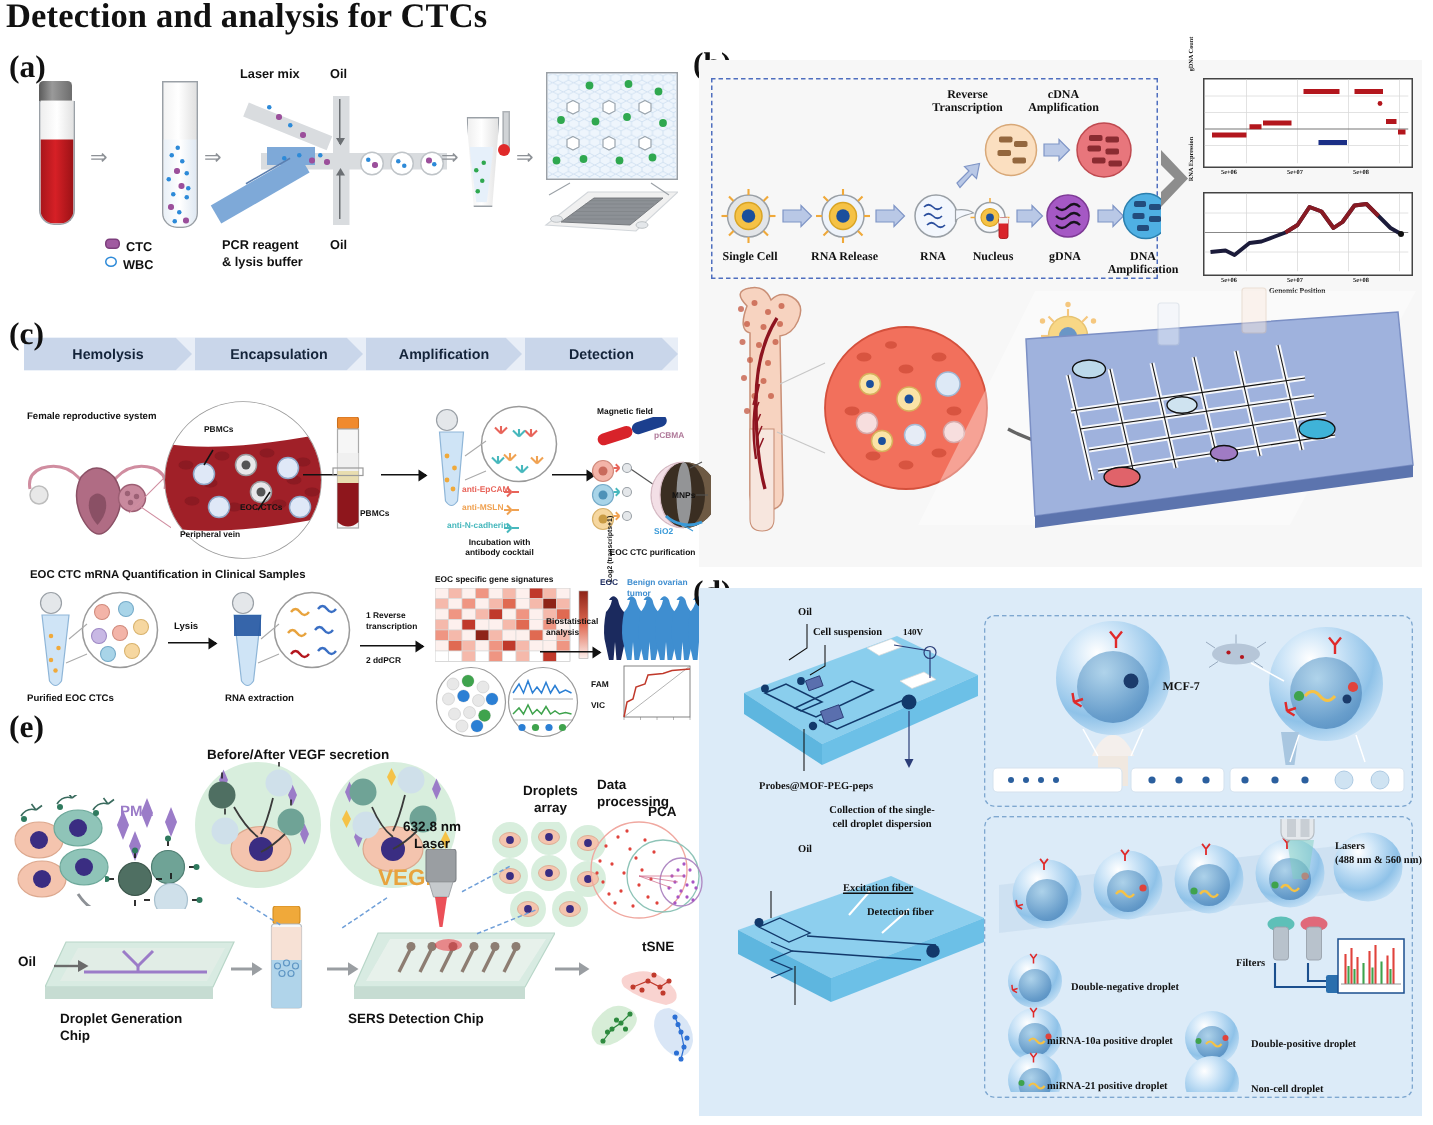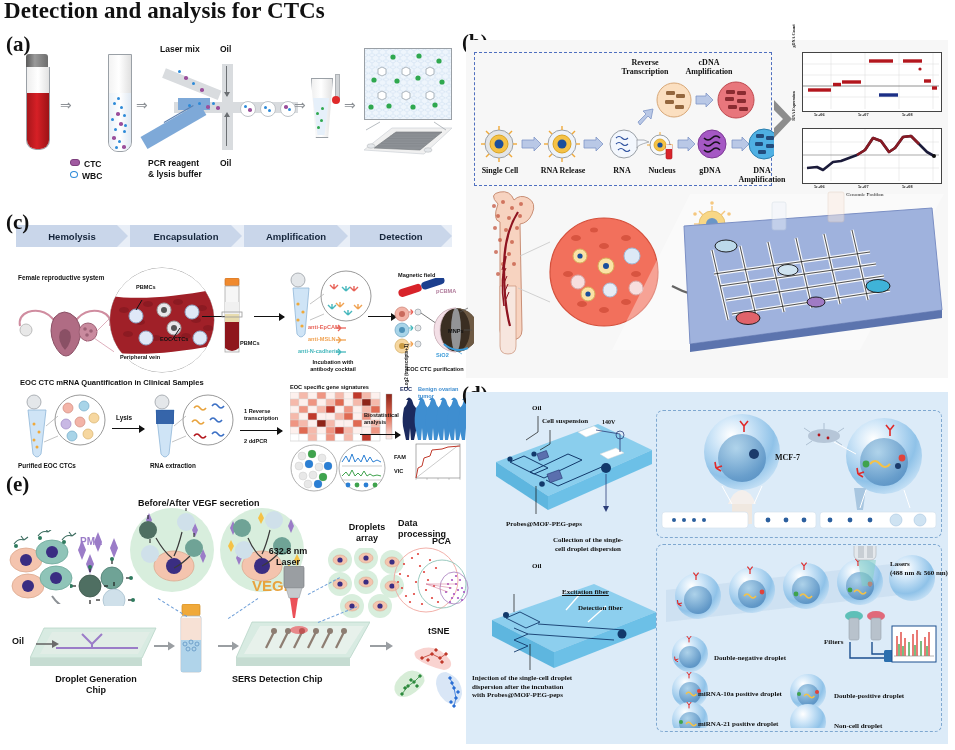--- a/index.html
+++ b/index.html
@@ -1061,23 +1061,20 @@
       <circle cx="22" cy="43" r="3" fill="#12396b"></circle>
       <circle cx="138" cy="62" r="4.5" fill="#12396b"></circle>
       <path d="M30,22 L30,40" fill="none" stroke="#111" stroke-width=".7"></path>
       <path d="M96,22 L82,38" fill="none" stroke="#fff" stroke-width="1.4"></path>
       <path d="M122,34 L104,50" fill="none" stroke="#fff" stroke-width="1.4"></path>
       <path d="M46,72 L46,98" fill="none" stroke="#111" stroke-width=".7"></path>
       <polygon points="43,62 49,62 46,68" fill="#111" opacity="0"></polygon>
     </svg>
     <div class="lbl-d" style="left:96px;top:196px;text-decoration:underline;">Excitation fiber</div>
     <div class="lbl-d" style="left:112px;top:212px;">Detection fiber</div>
-    <div class="lbl-d" style="left:6px;top:282px;width:180px;white-space:pre-line;">Injection of the single-cell droplet
-dispersion after the incubation
-with Probes@MOF-PEG-peps</div>
 
     <div class="d-dash" style="left:190px;top:18px;width:284px;height:126px;"></div>
 
     <svg style="position:absolute;left:192px;top:20px;" width="280" height="122" viewBox="0 0 280 122">
 
       <circle cx="84" cy="40" r="38" fill="url(#dgrad)"></circle>
       <defs>
         <radialGradient id="dgrad" cx=".36" cy=".28" r=".8">
           <stop offset="0" stop-color="#ffffff"></stop>
             <stop offset=".3" stop-color="#cfe6f8"></stop>
@@ -1406,21 +1403,21 @@
         <path d="M52,20 L62,30 L72,20"></path>
           <path d="M62,30 L62,34"></path>
           <path d="M26,34 L108,34"></path>
       </g>
     </svg>
     <div class="lbl-e" style="left:4px;top:158px;">Oil</div>
     <svg style="position:absolute;left:28px;top:160px;" width="24" height="12">
         <line x1="0" y1="6" x2="16" y2="6" stroke="#6a6a6a" stroke-width="1.6"></line>
         <polygon points="16,2 23,6 16,10" fill="#6a6a6a"></polygon>
       </svg>
-    <div class="lbl-e" style="left:32px;top:196px;width:112px;text-align:center;white-space:pre-line;">Droplet Generation
+    <div class="lbl-e" style="left:32px;top:196px;width:112px;text-align:left;white-space:pre-line;">Droplet Generation
 Chip</div>
 
     <svg style="position:absolute;left:146px;top:162px;" width="22" height="12">
         <line x1="0" y1="6" x2="14" y2="6" stroke="#9a9ea2" stroke-width="2"></line>
         <polygon points="14,1.5 21,6 14,10.5" fill="#9a9ea2"></polygon>
       </svg>
 
     <svg style="position:absolute;left:166px;top:126px;" width="34" height="72" viewBox="0 0 34 72">
       <rect x="8" y="0" width="18" height="12" rx="2" fill="#f0a93a" stroke="#d08a1e" stroke-width=".7"></rect>
       <rect x="7" y="12" width="20" height="56" rx="2" fill="#f6f8fa" stroke="#b8bec4" stroke-width=".8"></rect>

